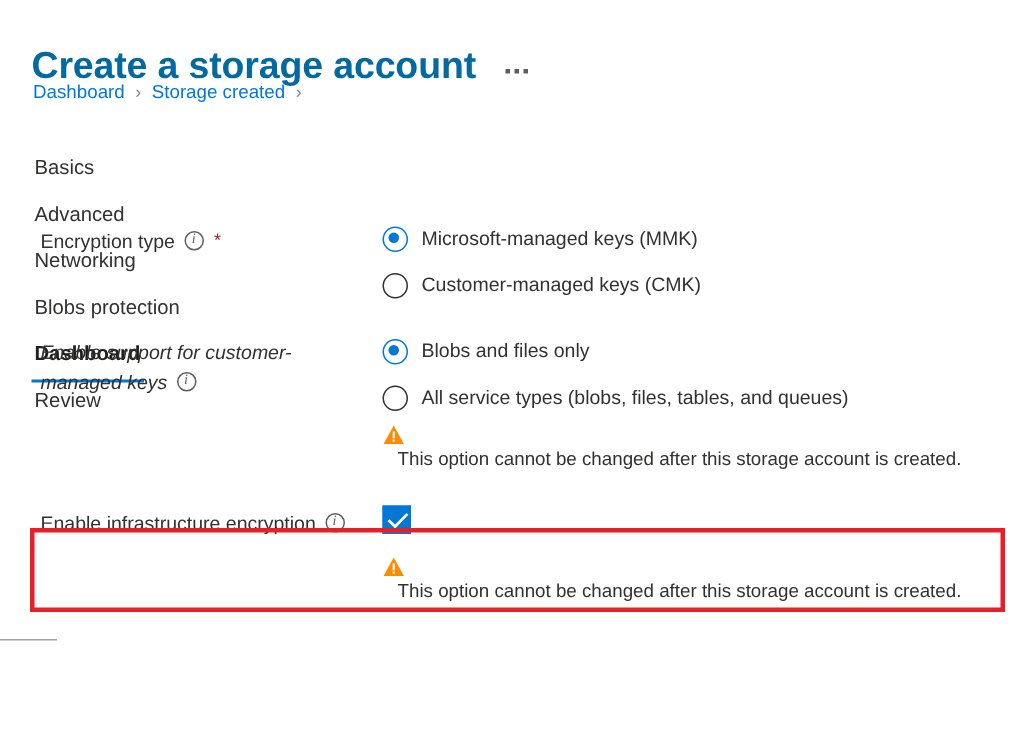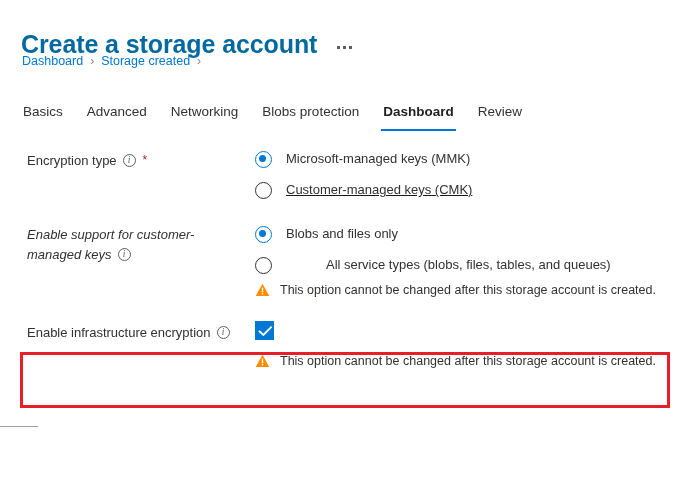--- a/index.html
+++ b/index.html
@@ -73,20 +73,21 @@
   }
 
   
   .tabs {
     position: absolute;
     left: 11px;
     top: 100px;
     display: flex;
     align-items: flex-start;
     font-size: 13.5px;
+    flex-direction: column;
   }
   .tab {
     position: relative;
     padding: 3px 12px 10px 12px;
     color: #323130;
     cursor: pointer;
     white-space: nowrap;
     line-height: 18px;
   }
   .tab.active {
@@ -187,21 +188,21 @@
     content: "";
     position: absolute;
     left: 3.2px;
     top: 3.2px;
     width: 7.2px;
     height: 7.2px;
     border-radius: 50%;
     background: #0078d4;
   }
   .radio-label {
-    margin-left: 14px;
+    margin-left: 9px;
     font-size: 13px;
     line-height: 18px;
     color: #323130;
     white-space: nowrap;
   }
 
   
   .checkbox-mark {
     width: 19px;
     height: 19px;
@@ -216,20 +217,21 @@
     position: absolute;
     left: 2px;
     top: 3px;
   }
 
   
   .warn-row {
     display: flex;
     align-items: flex-start;
     margin-top: 3px;
+    flex-direction: column;
   }
   .warn-icon {
     flex: 0 0 15px;
     width: 15px;
     height: 14px;
     position: relative;
     margin-top: 1px;
   }
   .warn-text {
     margin-left: 10px;
@@ -292,37 +294,37 @@
 
   <div class="form-row" style="margin-bottom:26px;">
     <div class="row-label">
       <span class="lbl-text">Encryption type</span><span class="info-icon"></span><span class="req-star">*</span>
     </div>
     <div class="row-control">
       <div class="radio-item checked">
         <span class="radio-mark"></span>
         <span class="radio-label">Microsoft-managed keys (MMK)</span>
       </div>
-      <div class="radio-item" style="margin-bottom:0;text-decoration:underline;">
+      <div class="radio-item" style="margin-bottom:0;">
         <span class="radio-mark"></span>
         <span class="radio-label">Customer-managed keys (CMK)</span>
       </div>
     </div>
   </div>
 
   <div class="form-row" style="margin-bottom:22px;">
     <div class="row-label" style="padding-right:18px;font-style:italic;">
       <span class="lbl-text">Enable support for customer-managed keys</span><span class="info-icon"></span>
     </div>
     <div class="row-control">
       <div class="radio-item checked">
         <span class="radio-mark"></span>
         <span class="radio-label">Blobs and files only</span>
       </div>
-      <div class="radio-item" style="margin-bottom:8px;gap:40px;">
+      <div class="radio-item" style="margin-bottom:8px;">
         <span class="radio-mark"></span>
         <span class="radio-label">All service types (blobs, files, tables, and queues)</span>
       </div>
       <div class="warn-row">
         <span class="warn-icon">
           <svg width="15" height="14" viewBox="0 0 15 14">
             <path d="M7.5 0.7 L14.3 13.0 L0.7 13.0 Z" fill="#ff8c00"></path>
             <rect x="6.8" y="4.6" width="1.4" height="4.6" fill="#ffffff"></rect>
             <rect x="6.8" y="10.1" width="1.4" height="1.4" fill="#ffffff"></rect>
           </svg>

